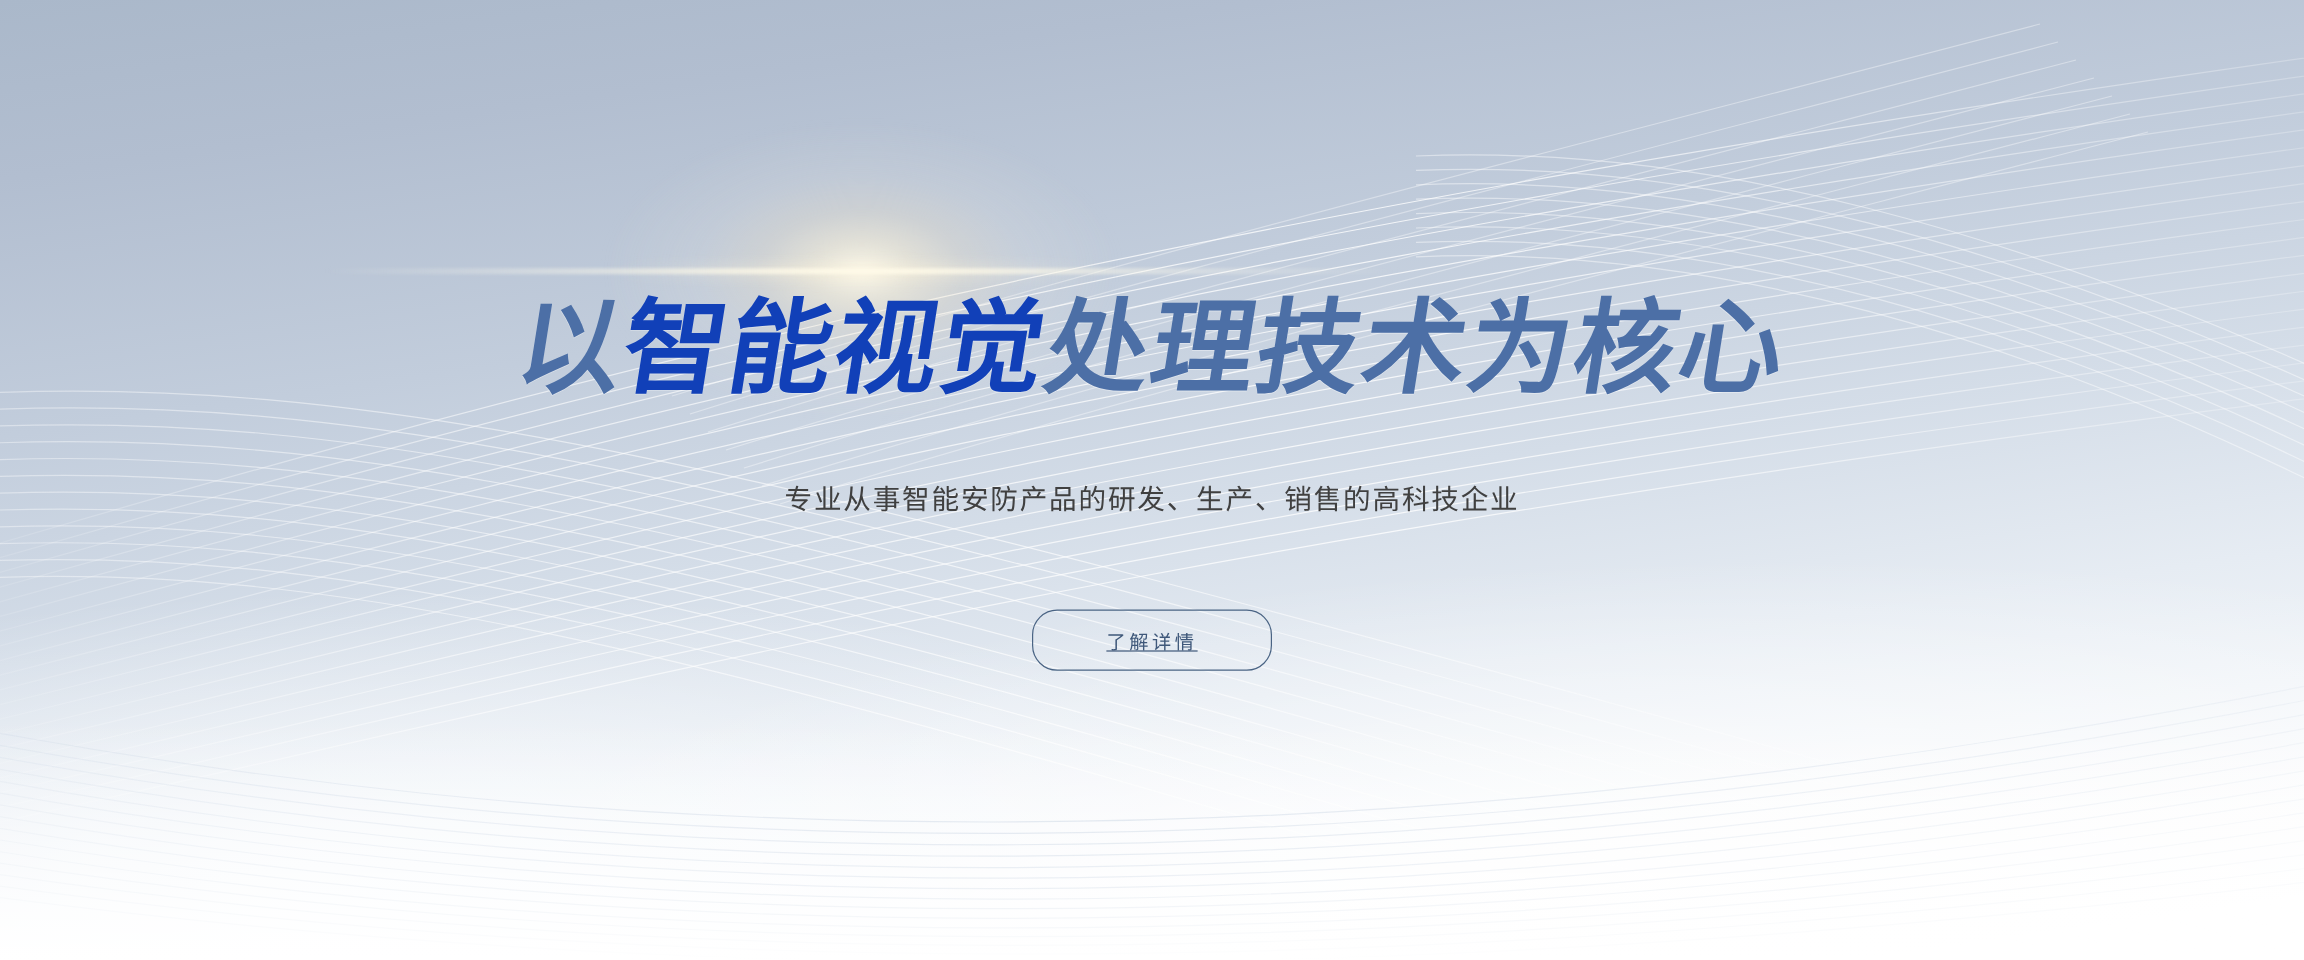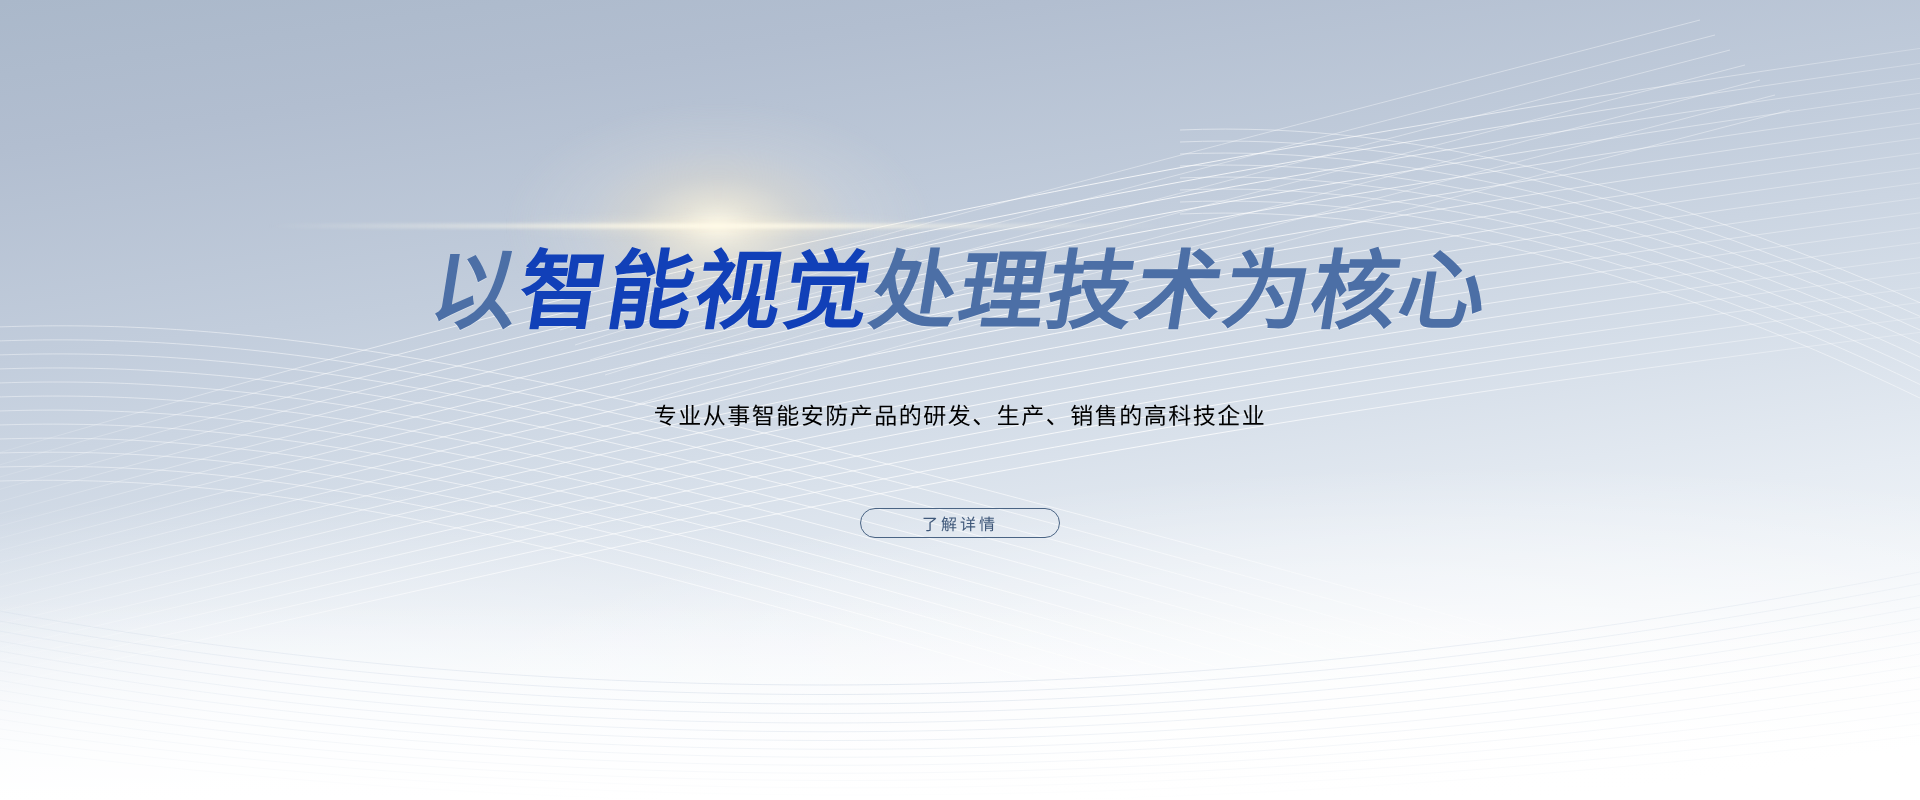--- a/index.html
+++ b/index.html
@@ -128,49 +128,50 @@
 
   .subtitle {
     position: absolute;
     left: 0;
     right: 0;
     top: 400px;
     margin: 0;
     font-size: 23px;
     line-height: 1.4;
     letter-spacing: 1.5px;
-    color: #000000;
+    color: #404040;
     font-weight: 400;
     white-space: nowrap;
   }
 
   .cta-wrap {
     position: absolute;
     left: 0;
     right: 0;
     top: 508px;
     display: flex;
     justify-content: center;
   }
   .cta-button {
     display: inline-flex;
     align-items: center;
     justify-content: center;
     width: 200px;
-    height: 30px;
+    height: 51px;
     border: 1.5px solid #4a6484;
     border-radius: 21px;
     background: transparent;
     color: #3f587a;
     font-size: 16px;
     letter-spacing: 3px;
     font-family: "Liberation Sans", "DejaVu Sans", sans-serif;
     cursor: pointer;
     padding: 0;
     box-sizing: border-box;
+    text-decoration: underline;
   }
 </style>
 </head>
 <body>
 
 <div class="banner">
 
   <div class="bg-base"></div>
 
   <svg class="bg-svg" viewBox="0 0 1920 800" preserveAspectRatio="none" aria-hidden="true">

